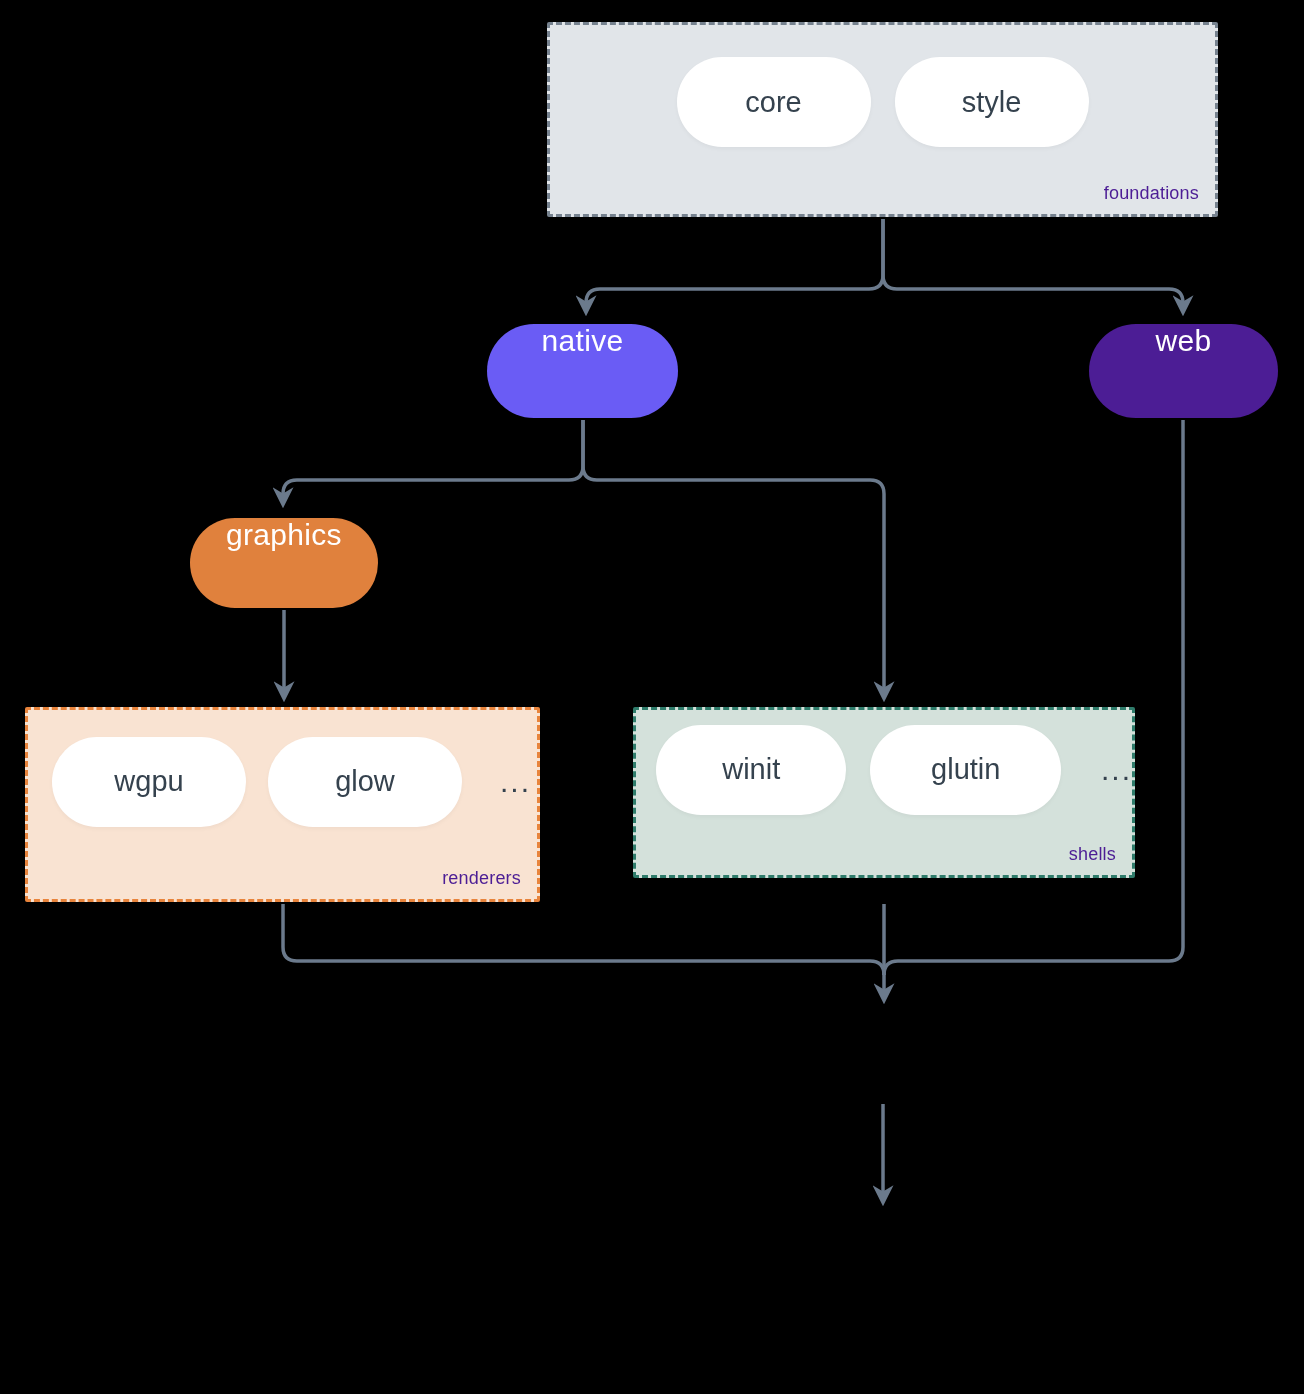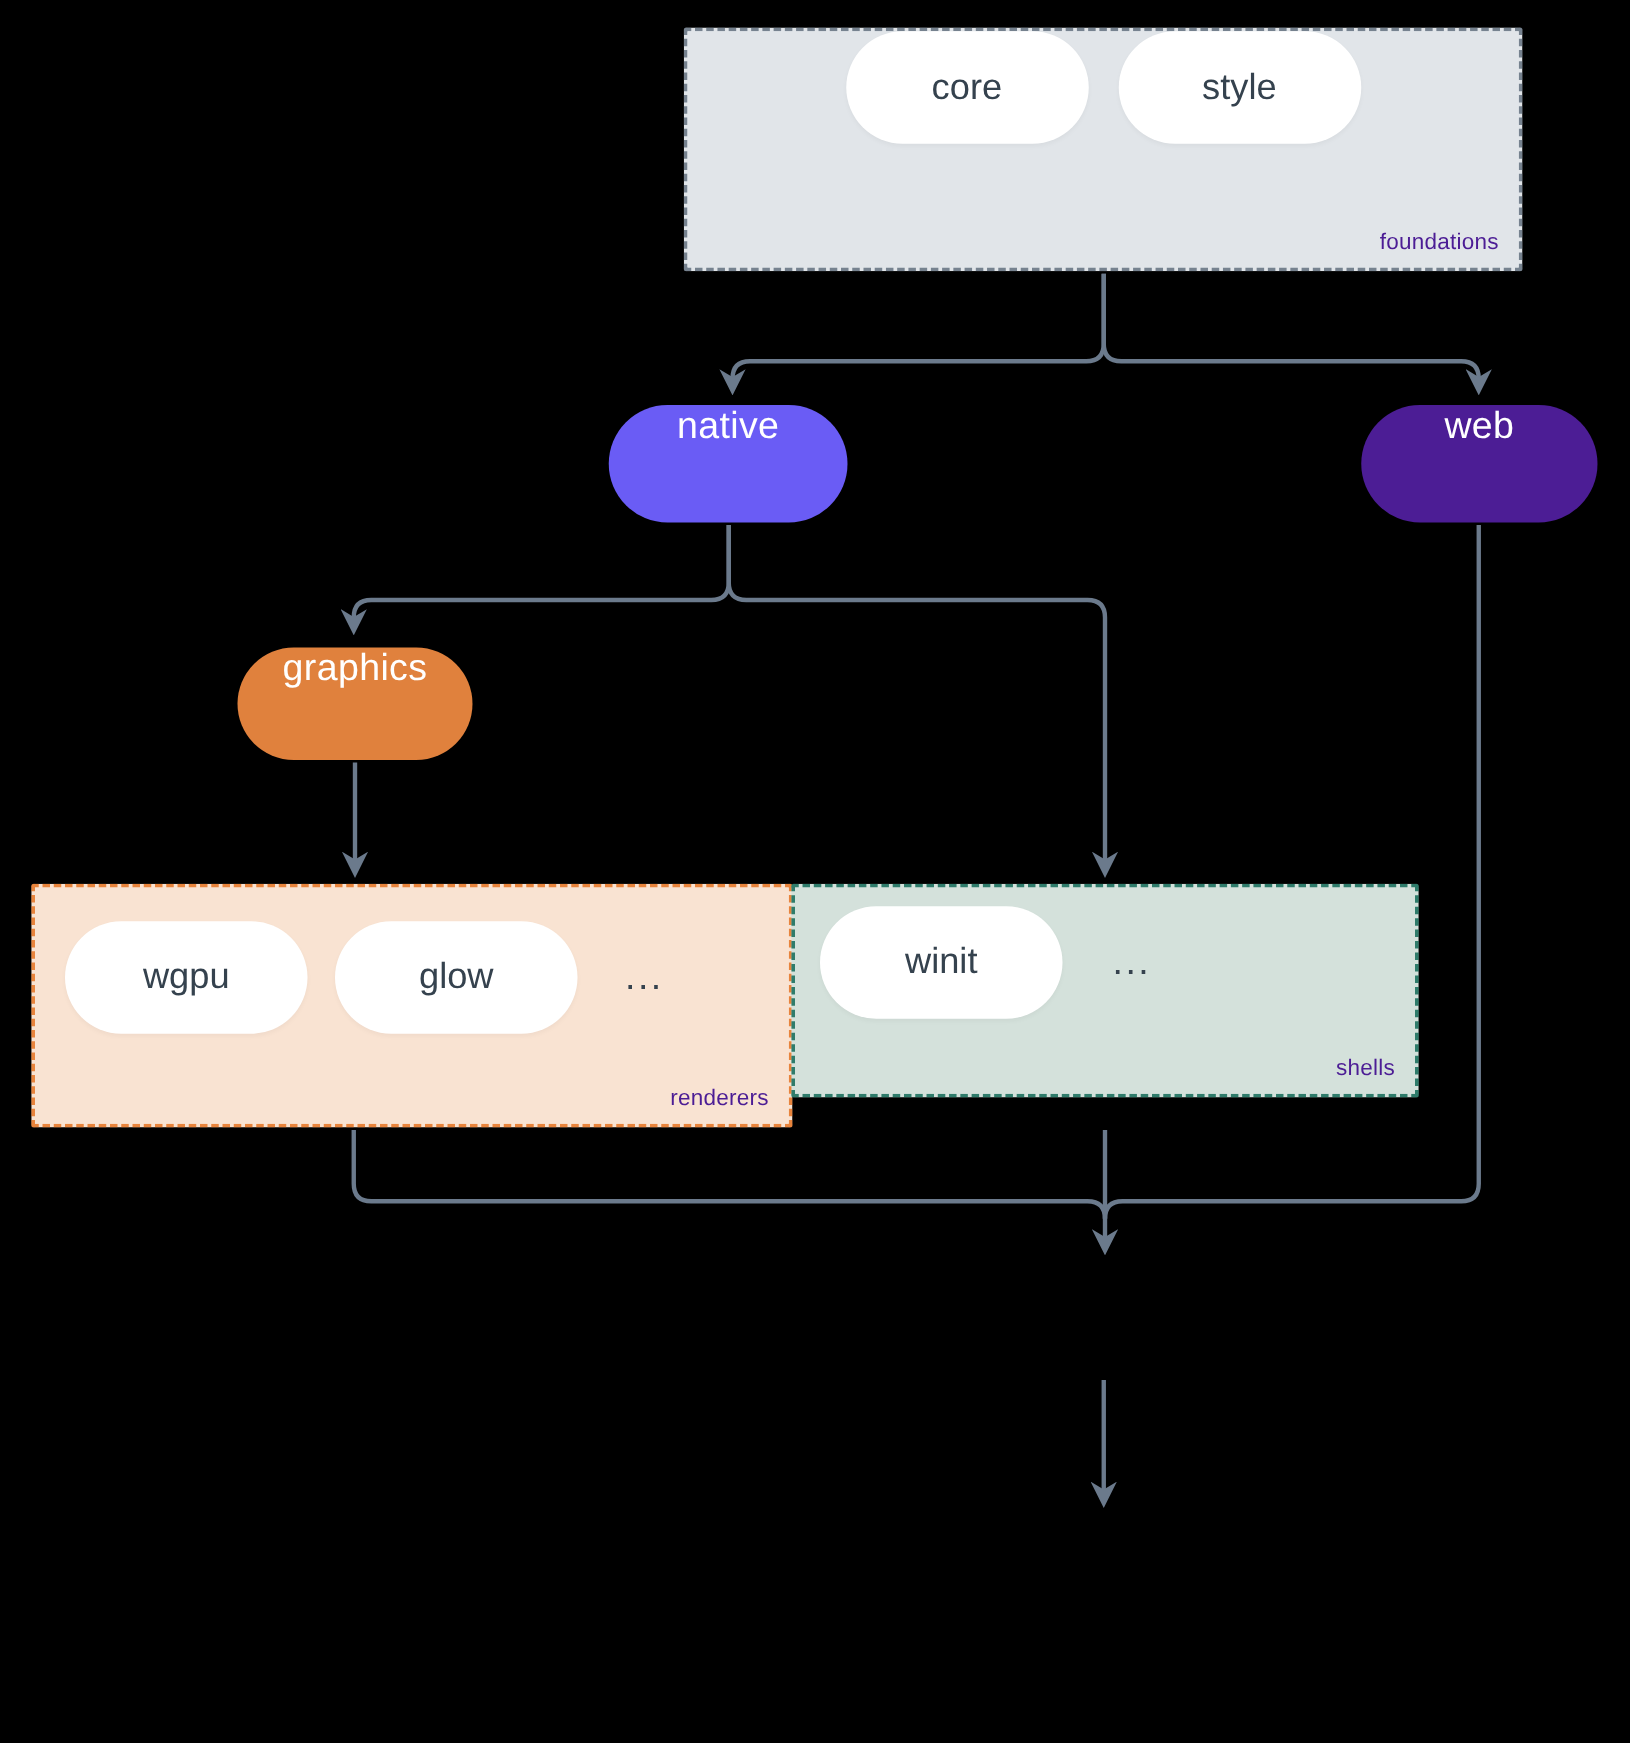--- a/index.html
+++ b/index.html
@@ -13,24 +13,24 @@
 
   
   .group{
     position:absolute;z-index:1;box-sizing:border-box;
     border-radius:2px;
   }
   .group-foundations{
     left:547px;top:22px;width:671px;height:195px;
     background:#e1e5e9;border:3px dashed #76828f;
     display:flex;justify-content:center;align-items:flex-start;
-    gap:24px;
+    gap:24px;padding-top:32px;
   }
   .group-renderers{
-    left:25px;top:707px;width:609px;height:195px;
+    left:25px;top:707px;width:515px;height:195px;
     background:#f9e3d2;border:3px dashed #e8843c;
     display:flex;align-items:center;gap:22px;
     padding-left:24px;padding-bottom:46px;box-sizing:border-box;
   }
   .group-shells{
     left:633px;top:707px;width:502px;height:171px;
     background:#d4e1db;border:3px dashed #2f7c6b;
     display:flex;align-items:center;gap:24px;
     padding-left:20px;padding-bottom:46px;box-sizing:border-box;
   }
@@ -131,19 +131,22 @@
       <span>glow</span>
     </div>
     <span class="ellipsis">...</span>
     <span class="group-label">renderers</span>
   </div>
 
   <div class="group group-shells">
     <div class="pill pill-white">
       <span>winit</span>
     </div>
+    <div class="pill pill-white">
+      <span>glutin</span>
+    </div>
     <span class="ellipsis">...</span>
     <span class="group-label">shells</span>
   </div>
 
 
 
 </div>
 
 </body></html>

